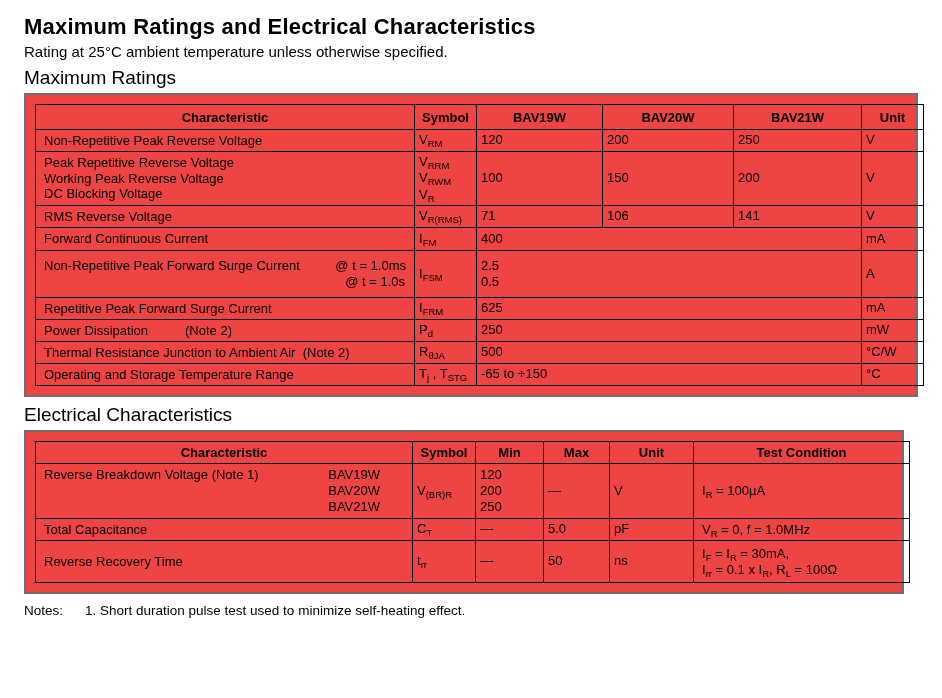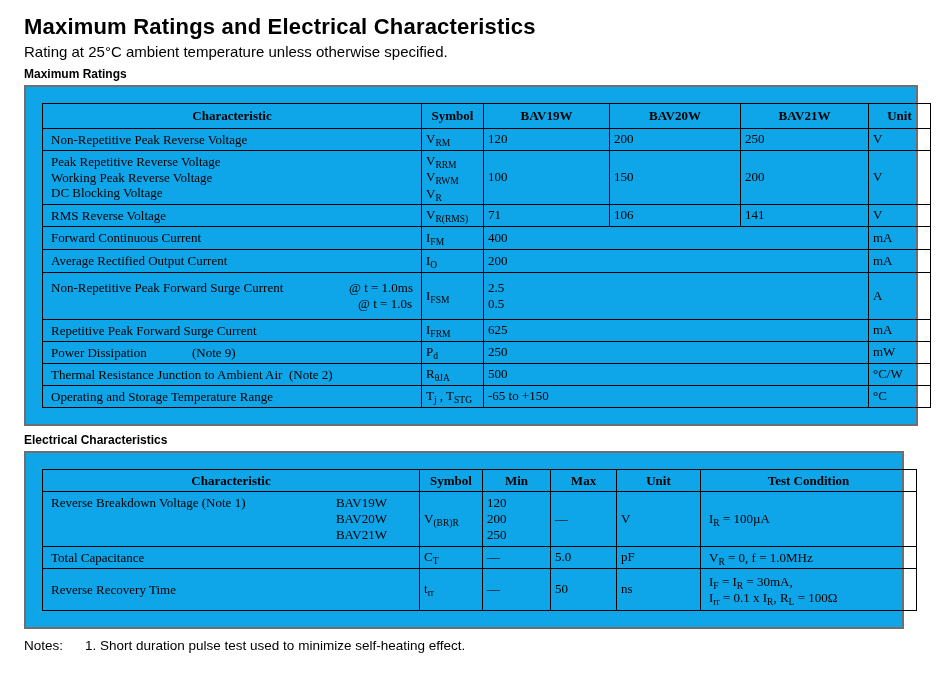--- a/index.html
+++ b/index.html
@@ -8,23 +8,23 @@
     width: 942px; height: 698px;
     font-family: "Liberation Sans", "DejaVu Sans", sans-serif;
     color: #000;
     position: relative;
     overflow: hidden;
   }
   .page { padding: 12px 24px 0 24px; }
 
   .doc-title { font-size: 22px; font-weight: bold; letter-spacing: 0.2px; margin-top: 2px; }
   .doc-subtitle { font-size: 15px; margin-top: 3px; }
-  .section-title { font-size: 12px; font-weight: bold; margin-top: 7px; margin-bottom: 4px; }
-
-  .tblwrap { border: 2px solid #6f6f6f; padding: 16px; background: #0ea5e9; font-family: Liberation Serif, serif; }
+  .section-title { font-size: 19px; font-weight: normal; margin-top: 7px; margin-bottom: 4px; }
+
+  .tblwrap { border: 2px solid #6f6f6f; padding: 9px; background: #ef4444; }
   .tblwrap.t1 { width: 894px; }
   .tblwrap.t2 { width: 880px; }
 
   table { border-collapse: collapse; table-layout: fixed; width: 100%; }
   th, td { border: 1px solid #000; font-size: 13px; vertical-align: middle; overflow: hidden; }
   th { font-weight: bold; text-align: center; padding: 2px 2px; }
   td { padding: 1px 4px; }
   td.c { text-align: left; padding: 2px 8px; line-height: 1.22; }
   td.ctr { line-height: 1.25; }
   .rich { white-space: pre-wrap; }
@@ -94,26 +94,20 @@
         <td class="ctr rich">106</td>
         <td class="ctr rich">141</td>
         <td class="ctr rich">V</td>
       </tr>
       <tr style="height:23px">
         <td class="c rich">Forward Continuous Current</td>
         <td class="ctr rich">I<sub>FM</sub></td>
         <td class="ctr rich" colspan="3">400</td>
         <td class="ctr rich">mA</td>
       </tr>
-      <tr style="height:23px">
-        <td class="c rich">Average Rectified Output Current</td>
-        <td class="ctr rich">I<sub>O</sub></td>
-        <td class="ctr rich" colspan="3">200</td>
-        <td class="ctr rich">mA</td>
-      </tr>
       <tr style="height:47px">
         <td class="c">
           <div class="split">
             <span class="rich">Non-Repetitive Peak Forward Surge Current</span>
             <span class="rich">@ t = 1.0ms</span>
           </div>
           <div class="right rich">@ t = 1.0s</div>
         </td>
         <td class="ctr rich">I<sub>FSM</sub></td>
         <td class="ctr rich" colspan="3">2.5
@@ -121,21 +115,21 @@
         <td class="ctr rich">A</td>
       </tr>
       <tr style="height:22px">
         <td class="c rich">Repetitive Peak Forward Surge Current</td>
         <td class="ctr rich">I<sub>FRM</sub></td>
         <td class="ctr rich" colspan="3">625</td>
         <td class="ctr rich">mA</td>
       </tr>
       <tr style="height:22px">
         <td class="c">
-          <span class="name-fixed rich">Power Dissipation</span><span class="rich">(Note 9)</span>
+          <span class="name-fixed rich">Power Dissipation</span><span class="rich">(Note 2)</span>
         </td>
         <td class="ctr rich">P<sub>d</sub></td>
         <td class="ctr rich" colspan="3">250</td>
         <td class="ctr rich">mW</td>
       </tr>
       <tr style="height:22px">
         <td class="c rich">Thermal Resistance Junction to Ambient Air  (Note 2)</td>
         <td class="ctr rich">R<sub>θJA</sub></td>
         <td class="ctr rich" colspan="3">500</td>
         <td class="ctr rich">°C/W</td>

